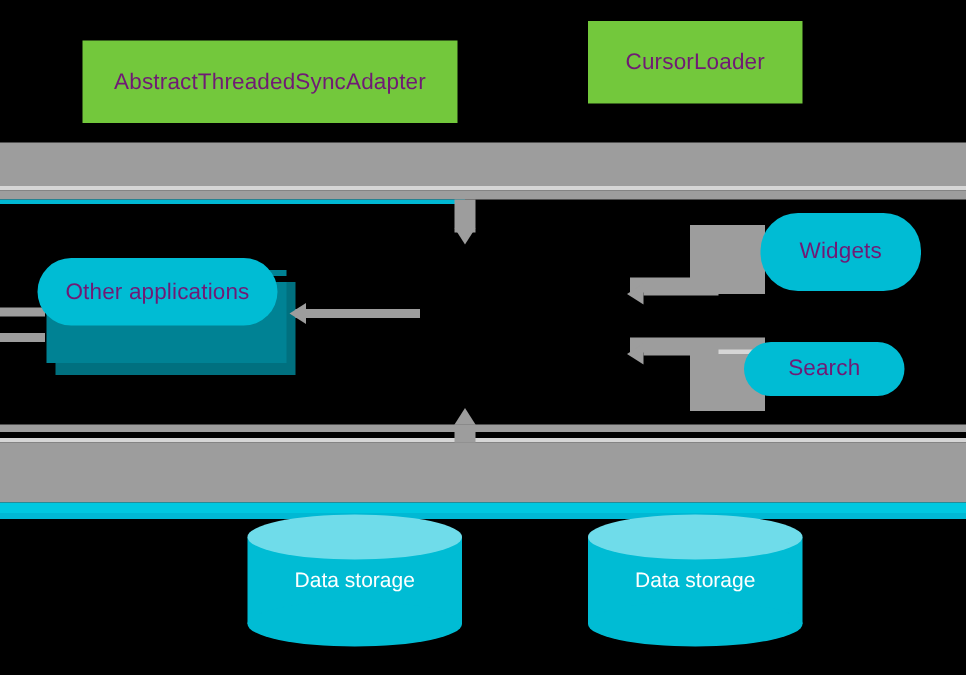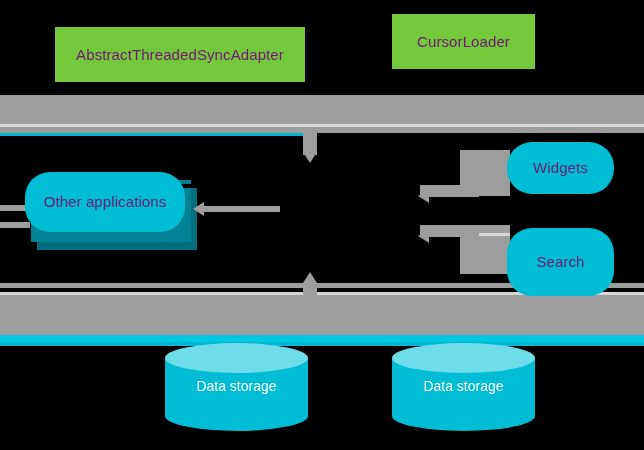--- a/index.html
+++ b/index.html
@@ -181,29 +181,29 @@
 
   <div class="node node-green" style="left:392px; top:14px; width:143px; height:55px;">
     <span>CursorLoader</span>
   </div>
 
 
   <div class="stack-shadow2" style="left:37px; top:188px; width:160px; height:62px;"></div>
   <div class="stack-dark" style="left:31px; top:184px; width:162px; height:4px;"></div>
   <div class="stack-shadow" style="left:31px; top:180px; width:160px; height:62px;"></div>
   <div class="stack-dark" style="left:25px; top:176px; width:162px; height:4px;"></div>
-  <div class="node node-cyan" style="left:25px; top:172px; width:160px; height:60px;">
+  <div class="node node-cyan" style="left:25px; top:172px; width:160px; height:45px;">
     <span>Other applications</span>
   </div>
 
   <div class="node node-cyan" style="left:507px; top:142px; width:107px; height:52px;">
     <span>Widgets</span>
   </div>
 
-  <div class="node node-cyan" style="left:507px; top:228px; width:107px; height:68px;">
+  <div class="node node-cyan" style="left:496px; top:228px; width:107px; height:36px;">
     <span>Search</span>
   </div>
 
   <div class="cyl" style="left:165px; top:343px; width:143px; height:88px;">
     <div class="cyl-body" style="top:15px; height:58px;"></div>
     <div class="cyl-bottom" style="top:58px; height:30px;"></div>
     <div class="cyl-top" style="height:30px;"></div>
     <div class="cyl-label" style="top:26px; height:34px;">
       <span>Data storage</span>
     </div>

